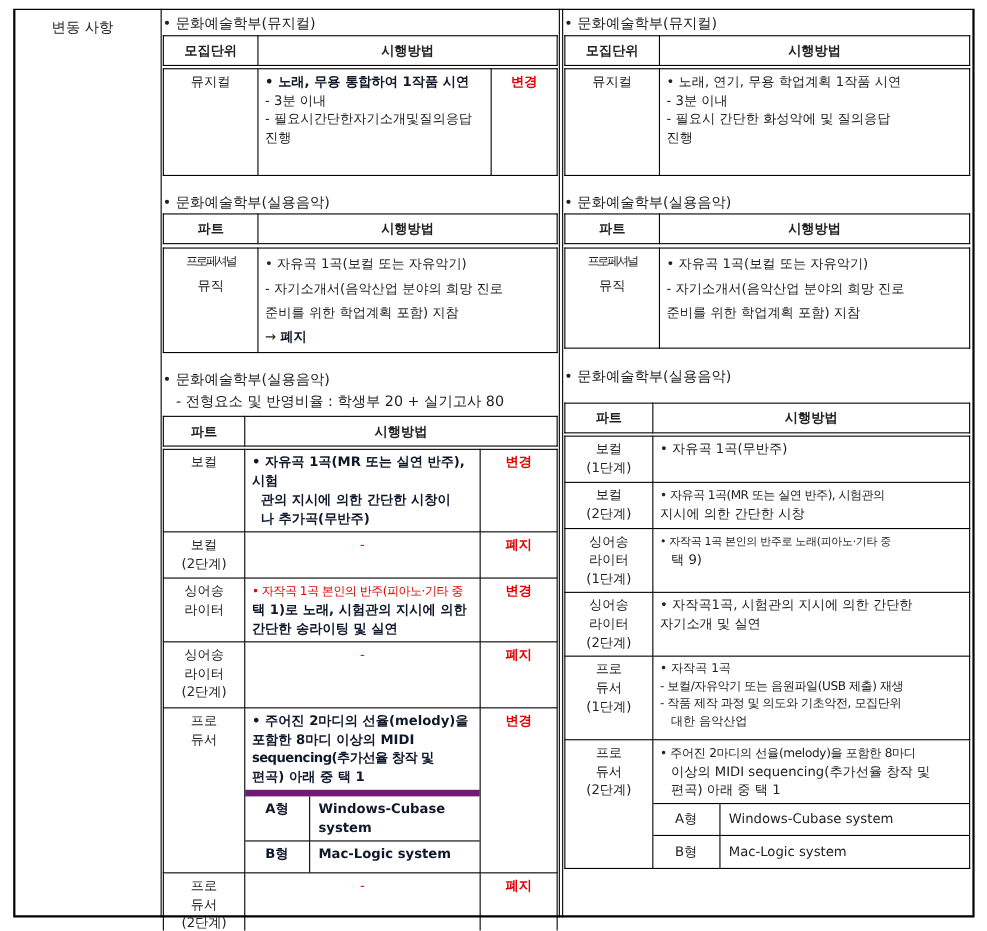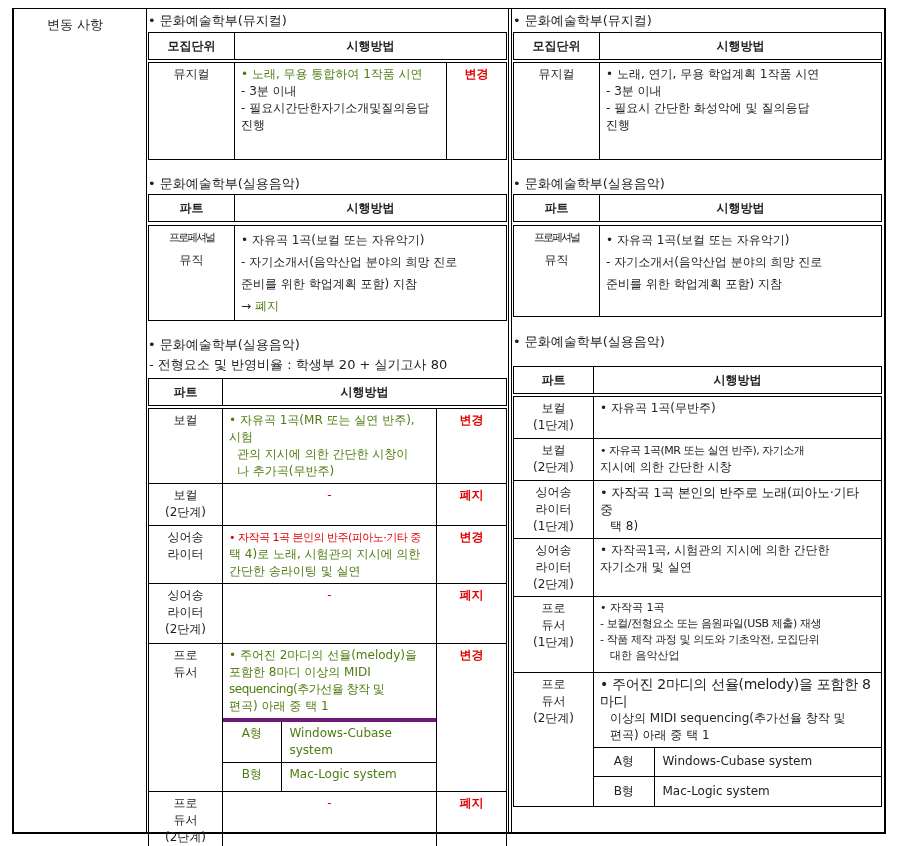--- a/index.html
+++ b/index.html
@@ -6,21 +6,21 @@
   body { width: 897px; height: 846px; background: #fff; position: relative; font-family: "DejaVu Sans", "Liberation Sans", sans-serif; color: #222; font-size: 12px; overflow: hidden; }
   .abs { position: absolute; }
   .outer { left: 12px; top: 8px; width: 874px; height: 826px; border: 2px solid #000; border-top: 1px solid #000; }
   .vline { position: absolute; background: #000; width: 1px; }
   .label-col { left: 20px; top: 16px; width: 110px; text-align: center; font-size: 13px; }
   .sec { font-size: 13px; white-space: nowrap; }
   table { border-collapse: collapse; position: absolute; font-size: 12px; }
   td, th { border: 1px solid #000; vertical-align: top; padding: 3px 6px; line-height: 17px; }
   th { font-weight: bold; text-align: center; vertical-align: middle; height: 27px; padding: 0 6px; }
   .c { text-align: center; }
-  .red { color: #4d7c0f; font-weight: normal; }
+  .red { color: #0f172a; font-weight: bold; }
   .redn { color: #e00000; }
   .tag { color: #e00000; font-weight: bold; text-align: center; }
   .line { display: block; }
 </style>
 </head>
 <body>
 
 <div class="abs outer"></div>
 <div class="vline" style="left:146px;top:8px;height:826px;"></div>
 <div class="vline" style="left:508px;top:8px;height:826px;"></div>
@@ -72,21 +72,21 @@
       <span class="line">• 자유곡 1곡(보컬 또는 자유악기)</span>
       <span class="line">- 자기소개서(음악산업 분야의 희망 진로</span>
       <span class="line">준비를 위한 학업계획 포함) 지참</span>
       <span class="line"><span>→ </span><span class="red">폐지</span></span>
     </td>
   </tr>
 </tbody>
   </table>
 
 <div class="abs sec" style="left:148px;top:336px;">• 문화예술학부(실용음악)</div>
-<div class="abs sec" style="left:149px;top:356px;">- 전형요소 및 반영비율 : 학생부 20 + 실기고사 80</div>
+<div class="abs sec" style="left:160px;top:356px;">- 전형요소 및 반영비율 : 학생부 20 + 실기고사 80</div>
 <table style="left:148px;top:378px;width:359px;">
   <tbody>
       <tr>
         <th style="width:74px">파트</th>
         <th>시행방법</th>
       </tr>
 </tbody>
   </table>
 <table style="left:148px;top:408px;width:359px;">
   <tbody>
@@ -107,41 +107,41 @@
     <td class="c redn">-</td>
     <td class="tag">폐지</td>
   </tr>
   <tr style="height:58px">
     <td class="c">
           <span class="line">싱어송</span>
           <span class="line">라이터</span>
         </td>
     <td>
       <span class="line redn" style="font-size:11px;letter-spacing:-0.5px">• 자작곡 1곡 본인의 반주(피아노·기타 중</span>
-      <span class="line red">택 4)로 노래, 시험관의 지시에 의한</span>
+      <span class="line red">택 1)로 노래, 시험관의 지시에 의한</span>
       <span class="line red">간단한 송라이팅 및 실연</span>
     </td>
     <td class="tag">변경</td>
   </tr>
   <tr style="height:60px">
     <td class="c">
           <span class="line">싱어송</span>
           <span class="line">라이터</span>
           <span class="line">(2단계)</span>
         </td>
     <td class="c redn">-</td>
     <td class="tag">폐지</td>
   </tr>
   <tr>
     <td class="c">
           <span class="line">프로</span>
           <span class="line">듀서</span>
         </td>
     <td style="padding:0">
-      <div style="padding:3px 6px;border-bottom:4px solid #701a75">
+      <div style="padding:3px 6px;border-bottom:6px solid #701a75">
         <span class="line red">• 주어진 2마디의 선율(melody)을</span>
         <span class="line red">포함한 8마디 이상의 MIDI</span>
         <span class="line red" style="letter-spacing:-0.5px">sequencing(추가선율 창작 및</span>
         <span class="line red">편곡) 아래 중 택 1</span>
       </div>
       <table style="position:static;width:100%;border:none">
         <tbody>
               <tr style="height:40px">
                 <td class="c red" style="border-left:none;border-top:none;width:58px">A형</td>
                 <td class="red" style="border-right:none;border-top:none;padding-left:8px">Windows-Cubase system</td>
@@ -234,33 +234,33 @@
     <td>
           <span class="line">• 자유곡 1곡(무반주)</span>
         </td>
   </tr>
   <tr style="height:42px">
     <td class="c">
           <span class="line">보컬</span>
           <span class="line">(2단계)</span>
         </td>
     <td>
-          <span class="line" style="font-size:11px;letter-spacing:-0.5px">• 자유곡 1곡(MR 또는 실연 반주), 자기소개</span>
+          <span class="line" style="font-size:11px;letter-spacing:-0.5px">• 자유곡 1곡(MR 또는 실연 반주), 시험관의</span>
           <span class="line">지시에 의한 간단한 시창</span>
         </td>
   </tr>
   <tr style="height:58px">
     <td class="c">
           <span class="line">싱어송</span>
           <span class="line">라이터</span>
           <span class="line">(1단계)</span>
         </td>
     <td>
-          <span class="line" style="font-size:13px;letter-spacing:-0.3px">• 자작곡 1곡 본인의 반주로 노래(피아노·기타 중</span>
-          <span class="line" style="padding-left:10px">택 8)</span>
+          <span class="line" style="font-size:10px;letter-spacing:-0.3px">• 자작곡 1곡 본인의 반주로 노래(피아노·기타 중</span>
+          <span class="line" style="padding-left:10px">택 9)</span>
         </td>
   </tr>
   <tr style="height:58px">
     <td class="c">
           <span class="line">싱어송</span>
           <span class="line">라이터</span>
           <span class="line">(2단계)</span>
         </td>
     <td>
           <span class="line">• 자작곡1곡, 시험관의 지시에 의한 간단한</span>
@@ -268,34 +268,34 @@
         </td>
   </tr>
   <tr style="height:76px">
     <td class="c">
           <span class="line">프로</span>
           <span class="line">듀서</span>
           <span class="line">(1단계)</span>
         </td>
     <td style="font-size:11px;line-height:16px">
       <span class="line">• 자작곡 1곡</span>
-      <span class="line" style="letter-spacing:-0.4px">- 보컬/전형요소 또는 음원파일(USB 제출) 재생</span>
+      <span class="line" style="letter-spacing:-0.4px">- 보컬/자유악기 또는 음원파일(USB 제출) 재생</span>
       <span class="line" style="letter-spacing:-0.4px">- 작품 제작 과정 및 의도와 기초악전, 모집단위</span>
       <span class="line" style="padding-left:10px">대한 음악산업</span>
     </td>
   </tr>
   <tr>
     <td class="c">
           <span class="line">프로</span>
           <span class="line">듀서</span>
           <span class="line">(2단계)</span>
         </td>
     <td style="padding:0">
       <div style="padding:3px 6px;border-bottom:1px solid #000">
-        <span class="line" style="font-size:14px;letter-spacing:-0.3px">• 주어진 2마디의 선율(melody)을 포함한 8마디</span>
+        <span class="line" style="font-size:11px;letter-spacing:-0.3px">• 주어진 2마디의 선율(melody)을 포함한 8마디</span>
         <span class="line" style="padding-left:10px">이상의 MIDI sequencing(추가선율 창작 및</span>
         <span class="line" style="padding-left:10px">편곡) 아래 중 택 1</span>
       </div>
       <table style="position:static;width:100%;border:none">
         <tbody>
               <tr style="height:28px">
                 <td class="c" style="border-left:none;border-top:none;width:60px;vertical-align:middle">A형</td>
                 <td style="border-right:none;border-top:none;padding-left:8px;vertical-align:middle">Windows-Cubase system</td>
               </tr>
         <tr style="height:30px">

